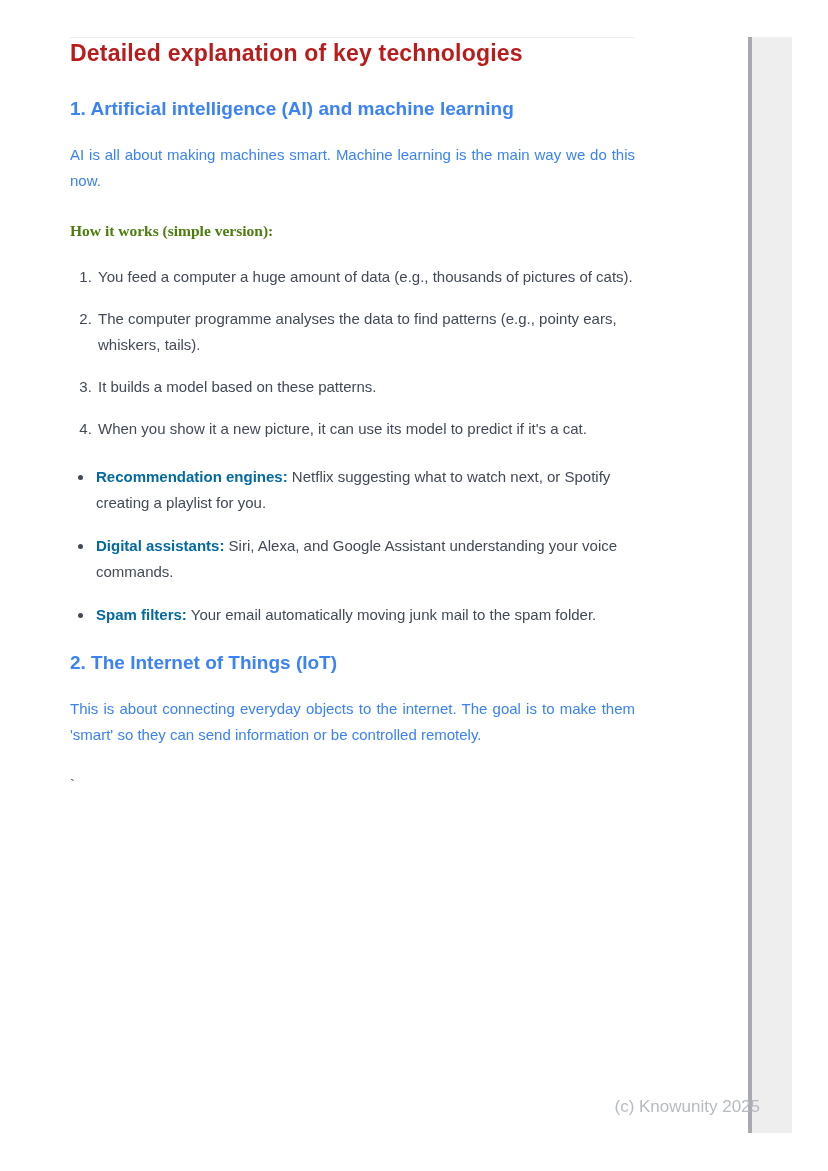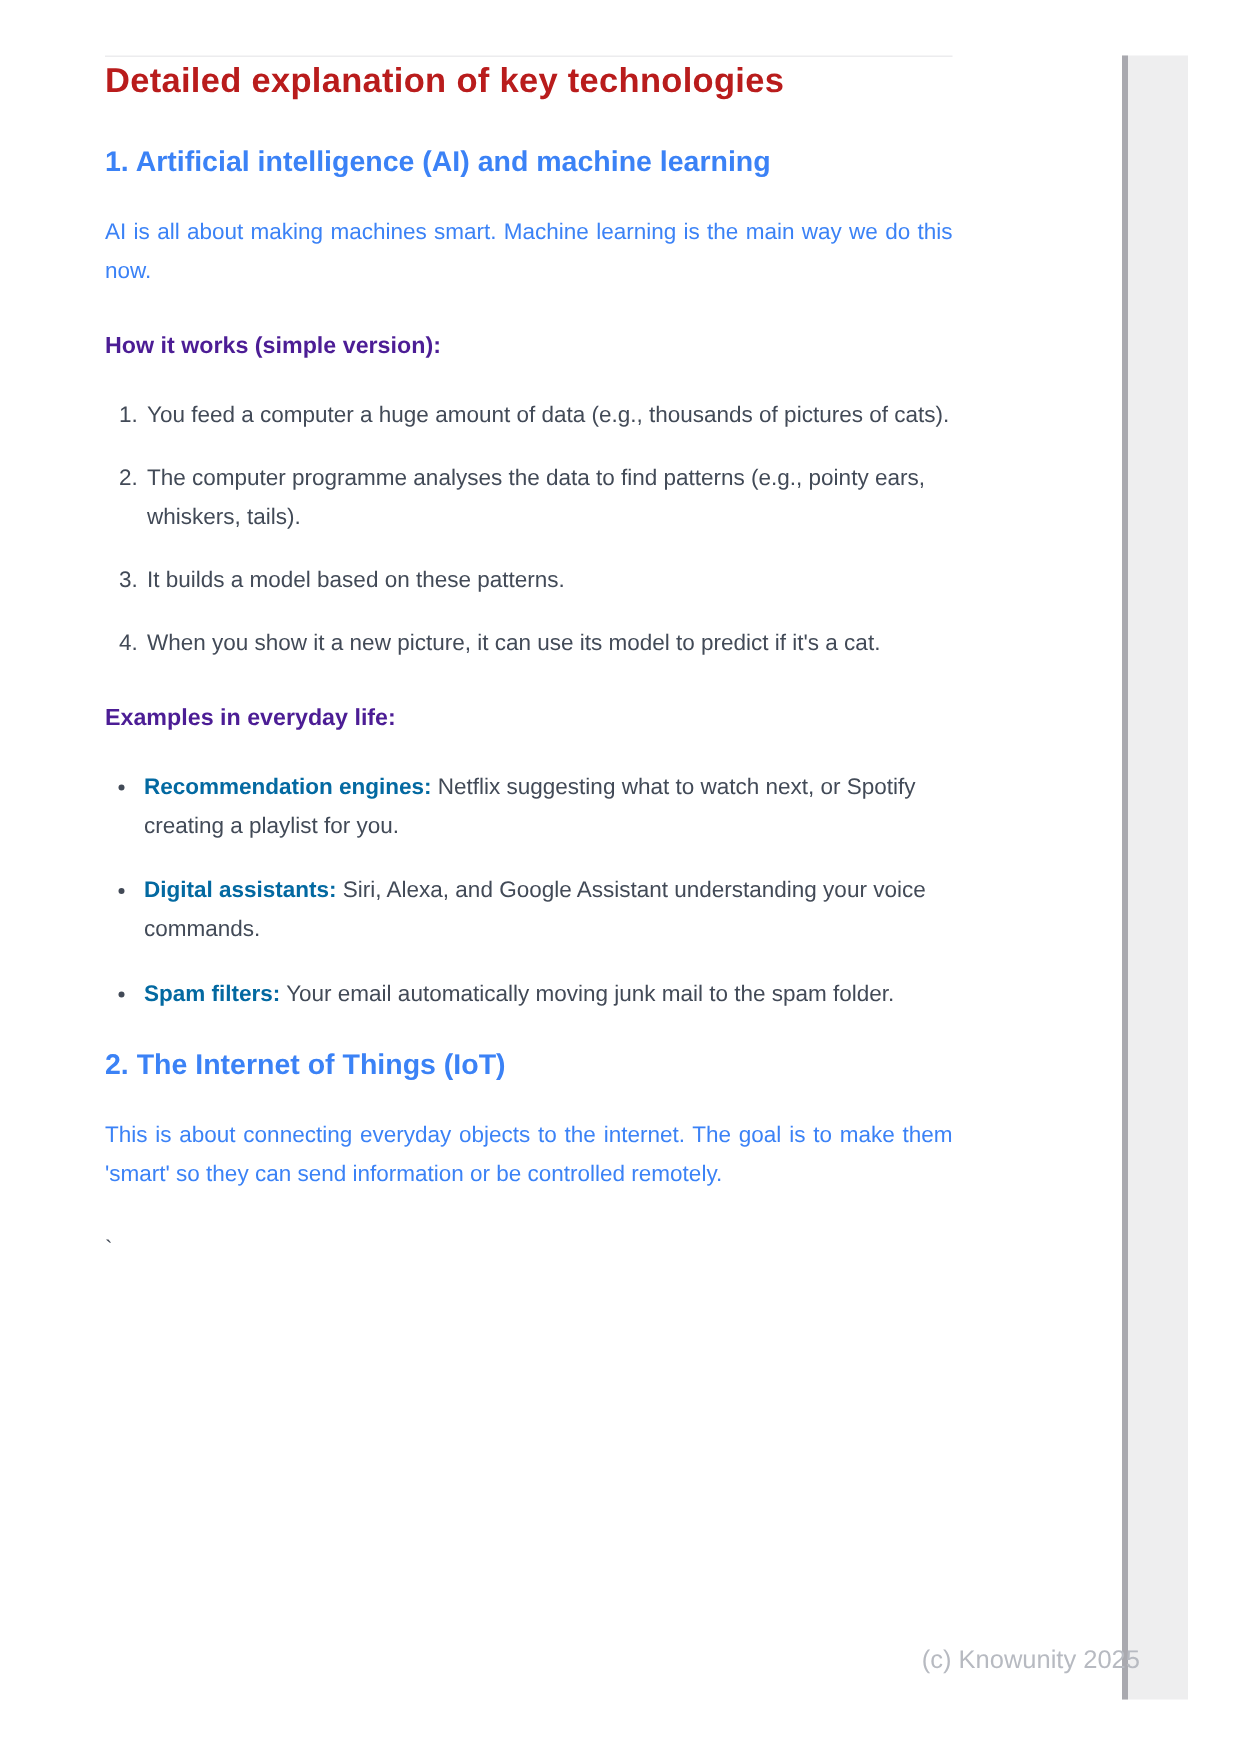--- a/index.html
+++ b/index.html
@@ -42,21 +42,22 @@
     font-size: 15px;
     line-height: 26px;
     color: #3b82f6;
   }
   p.justified { text-align: justify; }
   p.sub-label {
     margin-top: 26px;
     font-size: 15.5px;
     line-height: 22px;
     font-weight: 700;
-    color: #4c1d95;
+    color: #4d7c0f;
+    font-family: Liberation Serif, serif;
   }
   ol.steps {
     margin-top: 22px;
     padding-left: 26px;
     list-style: decimal;
   }
   ol.steps li {
     font-size: 15px;
     line-height: 26px;
     margin-bottom: 16px;
@@ -119,21 +120,20 @@
 
   <p class="sub-label">How it works (simple version):</p>
 
   <ol class="steps">
     <li>You feed a computer a huge amount of data (e.g., thousands of pictures of cats).</li>
     <li>The computer programme analyses the data to find patterns (e.g., pointy ears, whiskers, tails).</li>
     <li>It builds a model based on these patterns.</li>
     <li>When you show it a new picture, it can use its model to predict if it's a cat.</li>
   </ol>
 
-  <p class="sub-label">Examples in everyday life:</p>
 
   <ul class="examples">
     <li><strong>Recommendation engines:</strong><span> Netflix suggesting what to watch next, or Spotify creating a playlist for you.</span></li>
     <li><strong>Digital assistants:</strong><span> Siri, Alexa, and Google Assistant understanding your voice commands.</span></li>
     <li><strong>Spam filters:</strong><span> Your email automatically moving junk mail to the spam folder.</span></li>
   </ul>
 
   <h2 class="section-heading second">2. The Internet of Things (IoT)</h2>
 
   <p class="body-text justified">This is about connecting everyday objects to the internet. The goal is to make them 'smart' so they can send information or be controlled remotely.</p>

